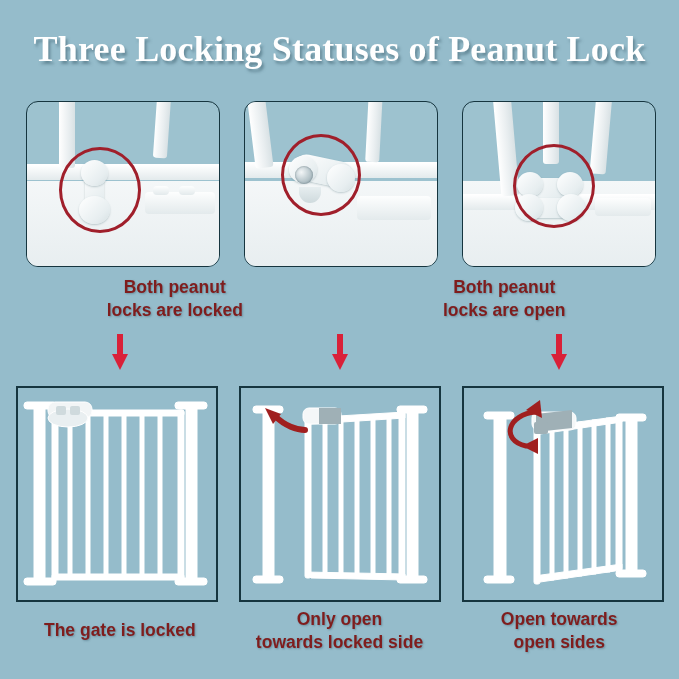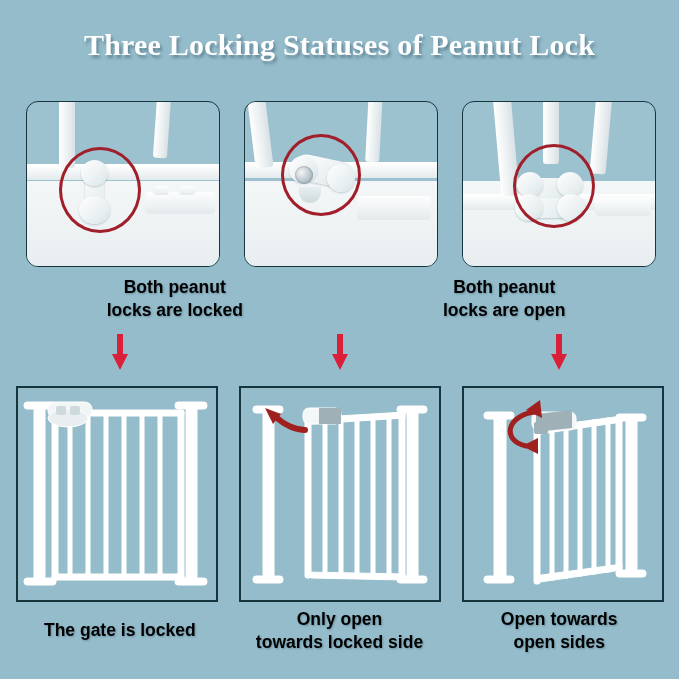--- a/index.html
+++ b/index.html
@@ -22,21 +22,21 @@
 
   
   .title {
     position: absolute;
     top: 28px;
     left: 0;
     width: 679px;
     text-align: center;
     font-family: "Liberation Serif", "DejaVu Serif", serif;
     font-weight: bold;
-    font-size: 30px;
+    font-size: 36px;
     letter-spacing: 0.2px;
     color: #ffffff;
     text-shadow: 2px 3px 3px rgba(60,95,110,0.55);
   }
 
   
   .row-photos {
     position: absolute;
     top: 101px;
     left: 26px;
@@ -111,21 +111,21 @@
     position: absolute;
     top: 608px;
     left: 10px;
     width: 659px;
     height: 52px;
     display: flex;
   }
   .caption {
     flex: 1 1 0;
     text-align: center;
-    color: #000000;
+    color: #7f1d1d;
     font-size: 17.5px;
     font-weight: bold;
     line-height: 23px;
     text-shadow: 1px 1px 2px rgba(60,95,110,0.45);
     white-space: pre-line;
   }
   .caption.single {
     padding-top: 11px;
   }
 

